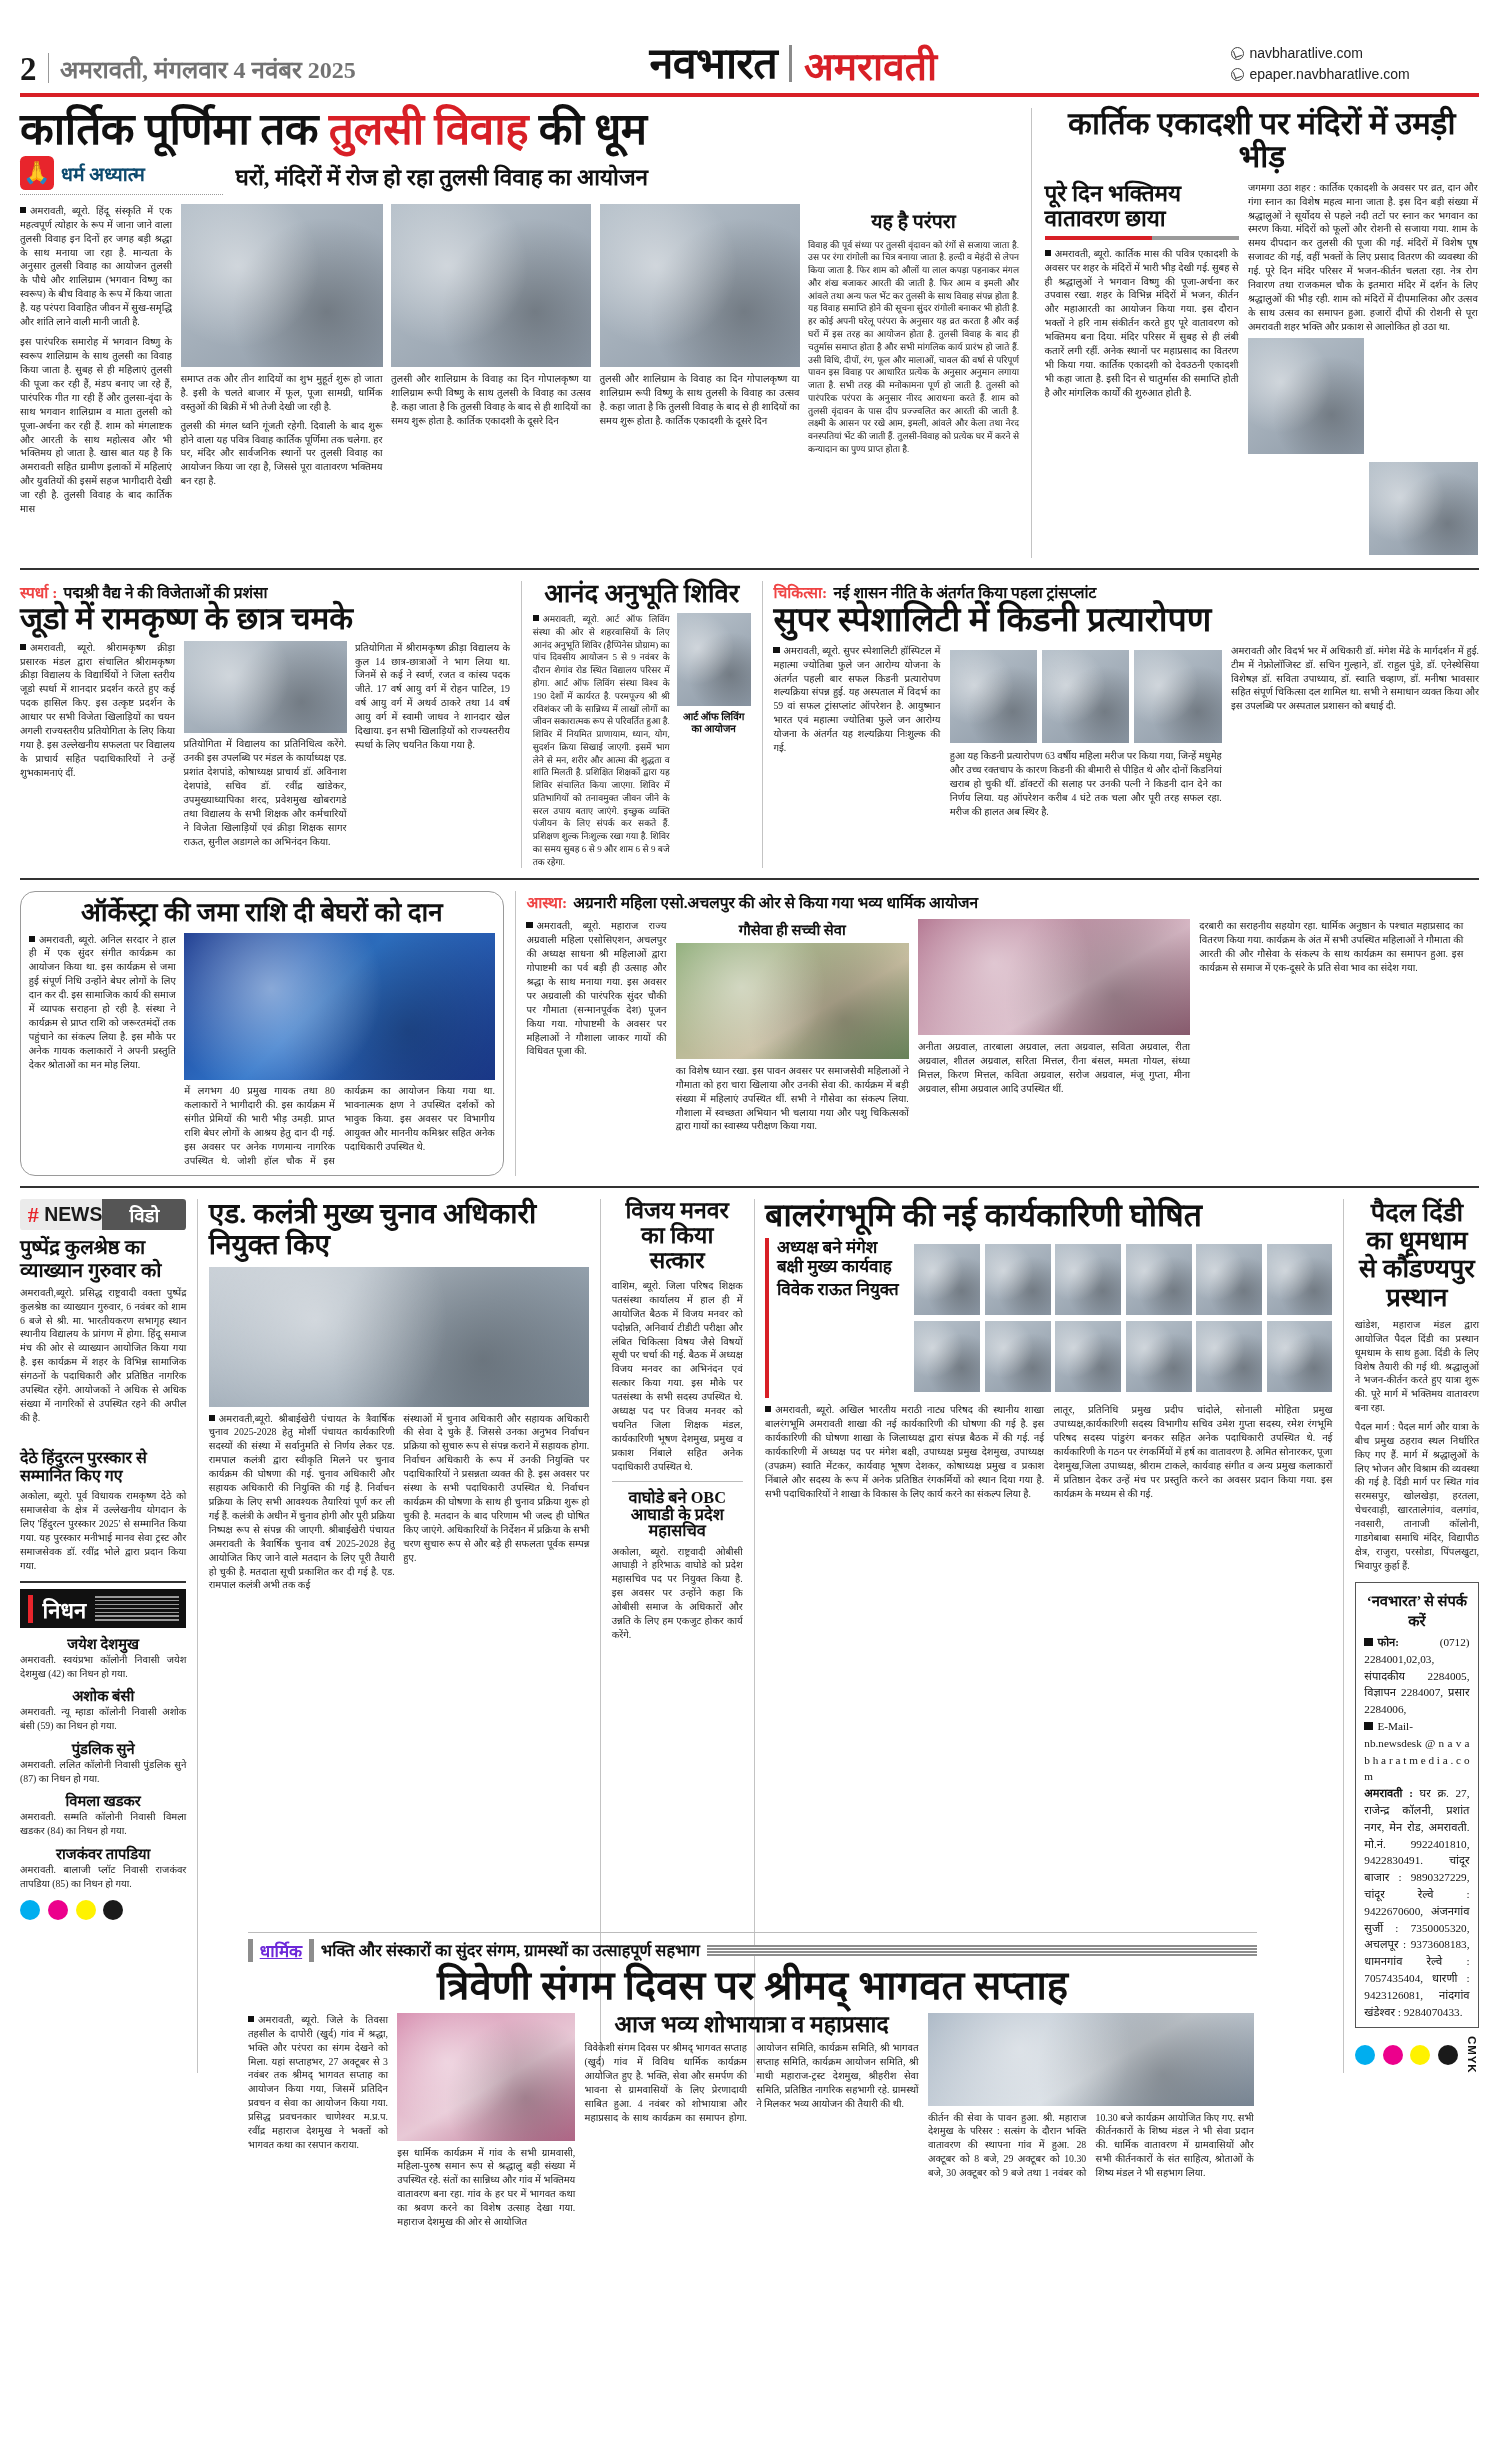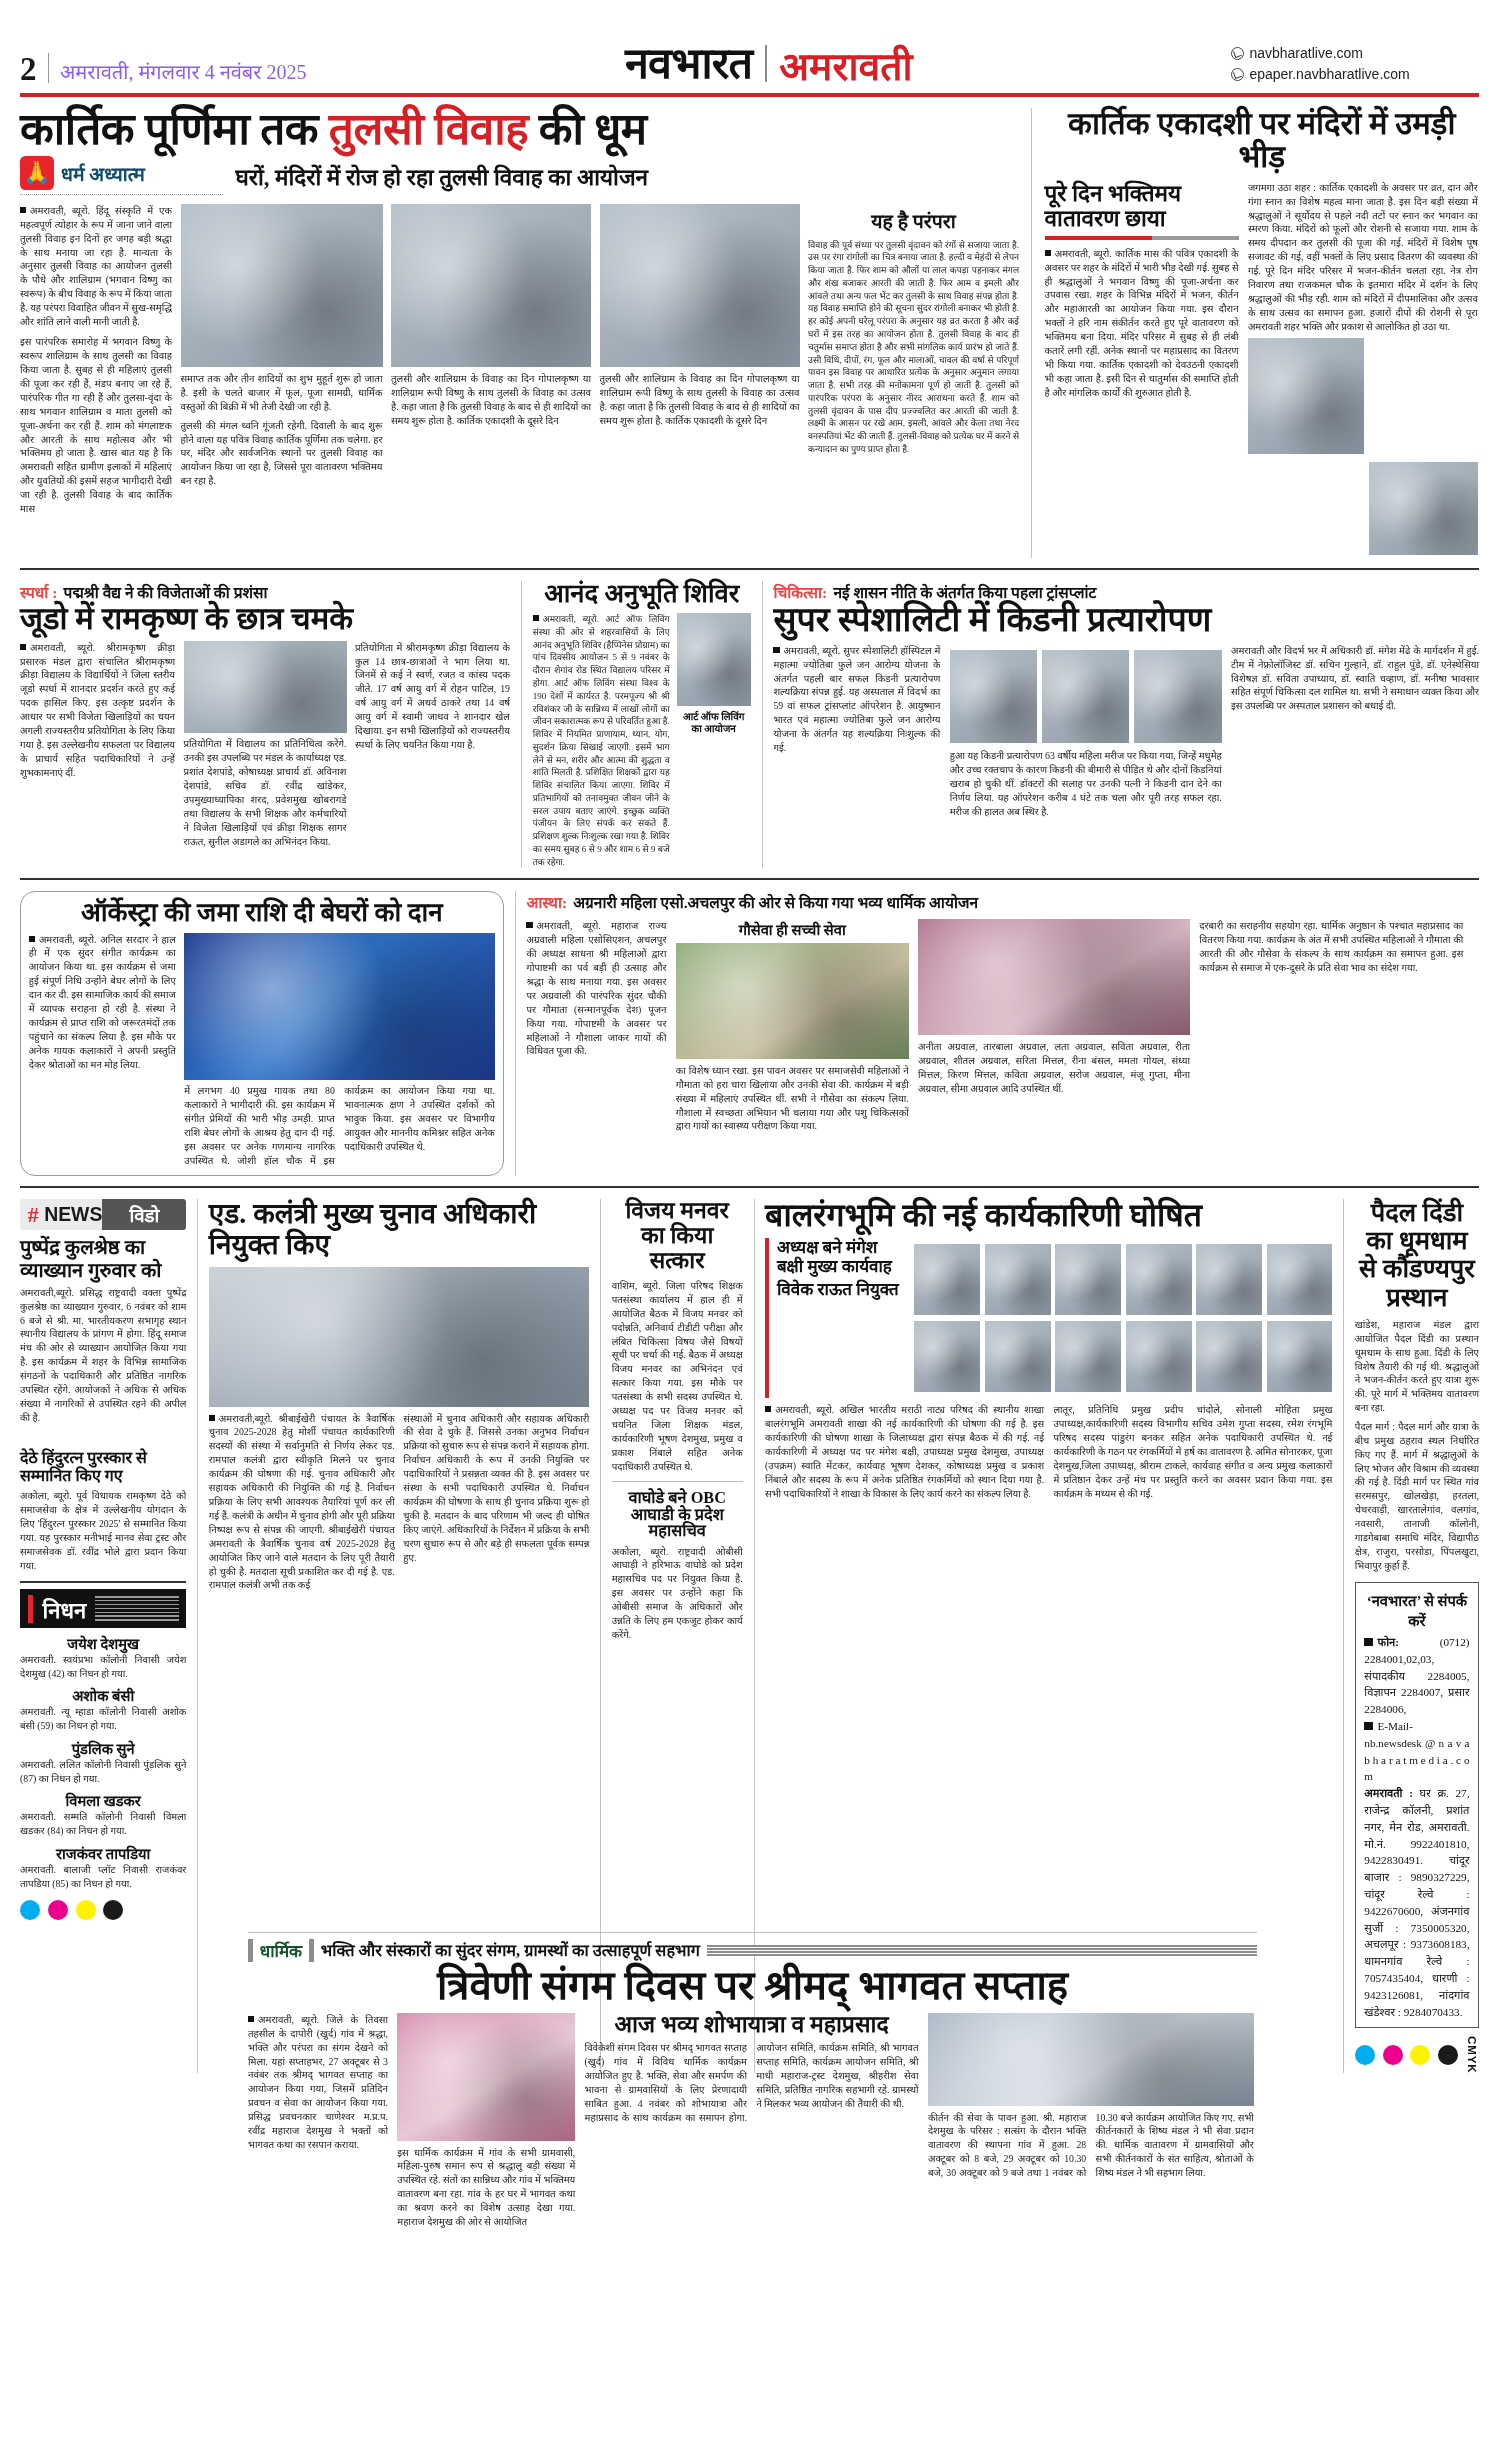--- a/index.html
+++ b/index.html
@@ -10,21 +10,21 @@
     color: #111;
     overflow: hidden;
   }
   .page { width: 1499px; height: 2462px; padding: 0 20px; position: relative; }
 
   
   .masthead { display: flex; align-items: flex-end; height: 85px; padding-top: 26px; }
   .mh-left { display: flex; align-items: flex-end; gap: 11px; flex: 0 0 auto; }
   .pageno { font-size: 33px; font-weight: bold; line-height: .9; color: #1a1a1a; }
   .mh-sep { width: 1.6px; height: 29.5px; background: #999; margin-bottom: 2.3px; }
-  .mh-date { font-size: 20px; font-weight: 400; color: #8b5cf6; white-space: nowrap; }
+  .mh-date { font-size: 24px; font-weight: 700; color: #737373; white-space: nowrap; }
   .mh-center { flex: 1; display: flex; align-items: flex-end; justify-content: center; gap: 12.4px; }
   .brand { font-size: 43px; font-weight: bold; letter-spacing: -0.8px; color: #111; line-height: .95; }
   .brand-sep { width: 2.3px; height: 37px; background: #8a8a8a; margin-bottom: 3.1px; }
   .brand-city { font-size: 39px; font-weight: bold; color: #d81f26; line-height: .95; }
   .mh-right { flex: 0 0 248px; text-align: left; font-family: "Liberation Sans", sans-serif; }
   .mh-url { font-size: 14px; color: #222; display: flex; align-items: center; gap: 5.4px; line-height: 1.5; }
   .globe { width: 13px; height: 13px; border-radius: 50%; border: 1.2px solid #444; display: inline-block;
            position: relative; flex: 0 0 auto; }
   .globe::after { content: ""; position: absolute; left: 2.3px; top: 2.3px; width: 6.2px; height: 6.2px;
                   border-left: 1.1px solid #444; border-bottom: 1.1px solid #444; transform: rotate(-20deg); }
@@ -39,21 +39,21 @@
   .photo::after { content:""; position:absolute; inset:0;
     background:
       radial-gradient(circle at 28% 38%, rgba(255,255,255,.45), transparent 46%),
       radial-gradient(circle at 72% 66%, rgba(0,0,0,.26), transparent 52%);
   }
   .rule-thin { height: 0.8px; background: #bbb; }
   .rule-dark { height: 2.3px; background: #333; }
   .vrule { width: 0.8px; background: #c3c3c3; }
 
   .kicker { display: flex; align-items: center; gap: 7px; margin-bottom: 3.9px; }
-  .kicker-tag { color: #14532d; font-weight: bold; font-size: 17px; }
+  .kicker-tag { color: #6d28d9; font-weight: bold; font-size: 17px; text-decoration: underline; }
   .kicker-txt { font-weight: bold; font-size: 16.3px; color: #111; }
   .kicker-bars { flex:1; height: 11px; background: repeating-linear-gradient(to bottom,#8d8d8d 0 1.6px,#fff 1.6px 3.1px); }
 
   
   .top { display: flex; gap: 12.4px; padding-top: 11px; }
   .top-left { width: 1001px; }
   .top-right { width: 438px; }
 
   .lead-hl { font-size: 44px; letter-spacing: -0.4px; }
   .lead-hl .red { color: #d81f26; }

